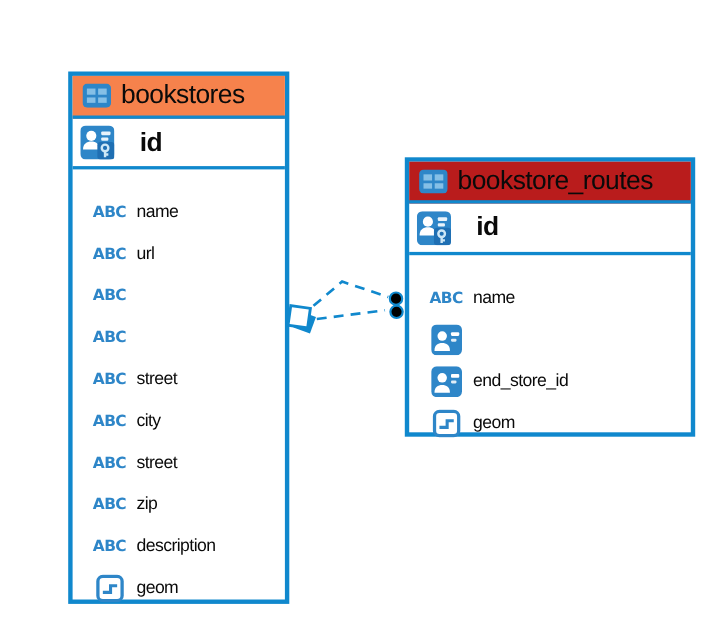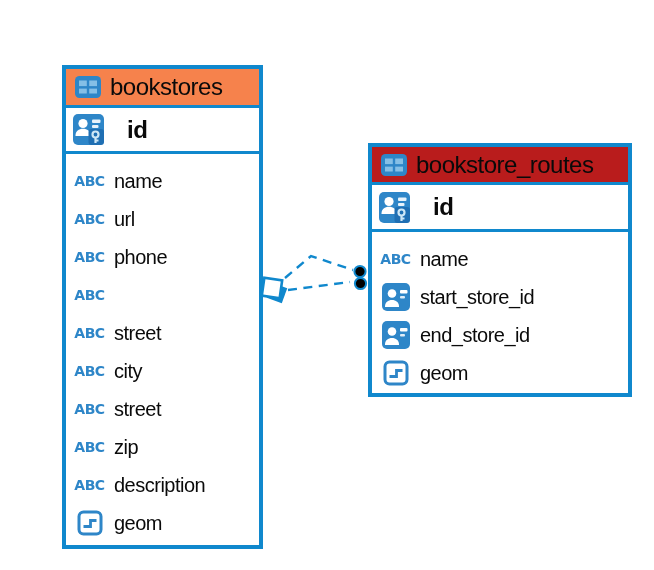--- a/index.html
+++ b/index.html
@@ -23,23 +23,23 @@
   .tbl-title{font-size:24px;letter-spacing:-0.5px;white-space:nowrap;}
 
   .pk-row{
     display:flex;align-items:center;gap:23px;padding:0 4px 0 7px;
     border-bottom:3px solid var(--border,#1088cd);box-sizing:border-box;
   }
   #table-bookstores .pk-row{height:46px;}
   #table-routes .pk-row{height:47px;}
   .pk-label{font-size:24px;font-weight:bold;letter-spacing:-0.5px;}
 
-  .fields{padding-top:8px;}
+  .fields{padding-top:20px;margin-left:10px;}
   .field-row{height:38px;display:flex;align-items:center;gap:9px;padding-left:8px;}
-  .col-label{font-size:20px;letter-spacing:-0.5px;white-space:nowrap;}
+  .col-label{font-size:16px;letter-spacing:-0.5px;white-space:nowrap;}
 
   .icon-box{width:31px;flex:none;display:flex;justify-content:center;align-items:center;}
   .icon-box.hdr{width:27px;}
 
   .abc{
     font-family:"DejaVu Sans",sans-serif;font-weight:bold;font-size:14px;
     color:var(--accent,#2e86c8);letter-spacing:-0.5px;line-height:1;
   }
 
   .i-bg{fill:var(--accent,#2e86c8);}
@@ -98,21 +98,20 @@
         <div class="field-row">
           <span class="icon-box">
             <span class="abc">ABC</span>
           </span>
           <span class="col-label">url</span>
         </div>
         <div class="field-row">
           <span class="icon-box">
             <span class="abc">ABC</span>
           </span>
-          <span class="col-label">phone</span>
         </div>
         <div class="field-row">
           <span class="icon-box">
             <span class="abc">ABC</span>
           </span>
         </div>
         <div class="field-row">
           <span class="icon-box">
             <span class="abc">ABC</span>
           </span>
@@ -192,21 +191,20 @@
         <div class="field-row">
           <span class="icon-box">
             <svg width="28" height="28" viewBox="0 0 28 28">
               <rect class="i-bg" width="28" height="28" rx="5"></rect>
               <circle cx="10" cy="10.5" r="4.3" fill="#fff"></circle>
               <path d="M3 23.5c0-4.4 3.1-6.6 7-6.6s7 2.2 7 6.6v0.5H3Z" fill="#fff"></path>
               <rect x="18" y="7" width="7.5" height="3.4" rx="1" fill="#fff"></rect>
               <rect x="18" y="13" width="5" height="2.6" rx="1" fill="#fff" opacity="0.85"></rect>
             </svg>
           </span>
-          <span class="col-label">start_store_id</span>
         </div>
         <div class="field-row">
           <span class="icon-box">
             <svg width="28" height="28" viewBox="0 0 28 28">
               <rect class="i-bg" width="28" height="28" rx="5"></rect>
               <circle cx="10" cy="10.5" r="4.3" fill="#fff"></circle>
               <path d="M3 23.5c0-4.4 3.1-6.6 7-6.6s7 2.2 7 6.6v0.5H3Z" fill="#fff"></path>
               <rect x="18" y="7" width="7.5" height="3.4" rx="1" fill="#fff"></rect>
               <rect x="18" y="13" width="5" height="2.6" rx="1" fill="#fff" opacity="0.85"></rect>
             </svg>

